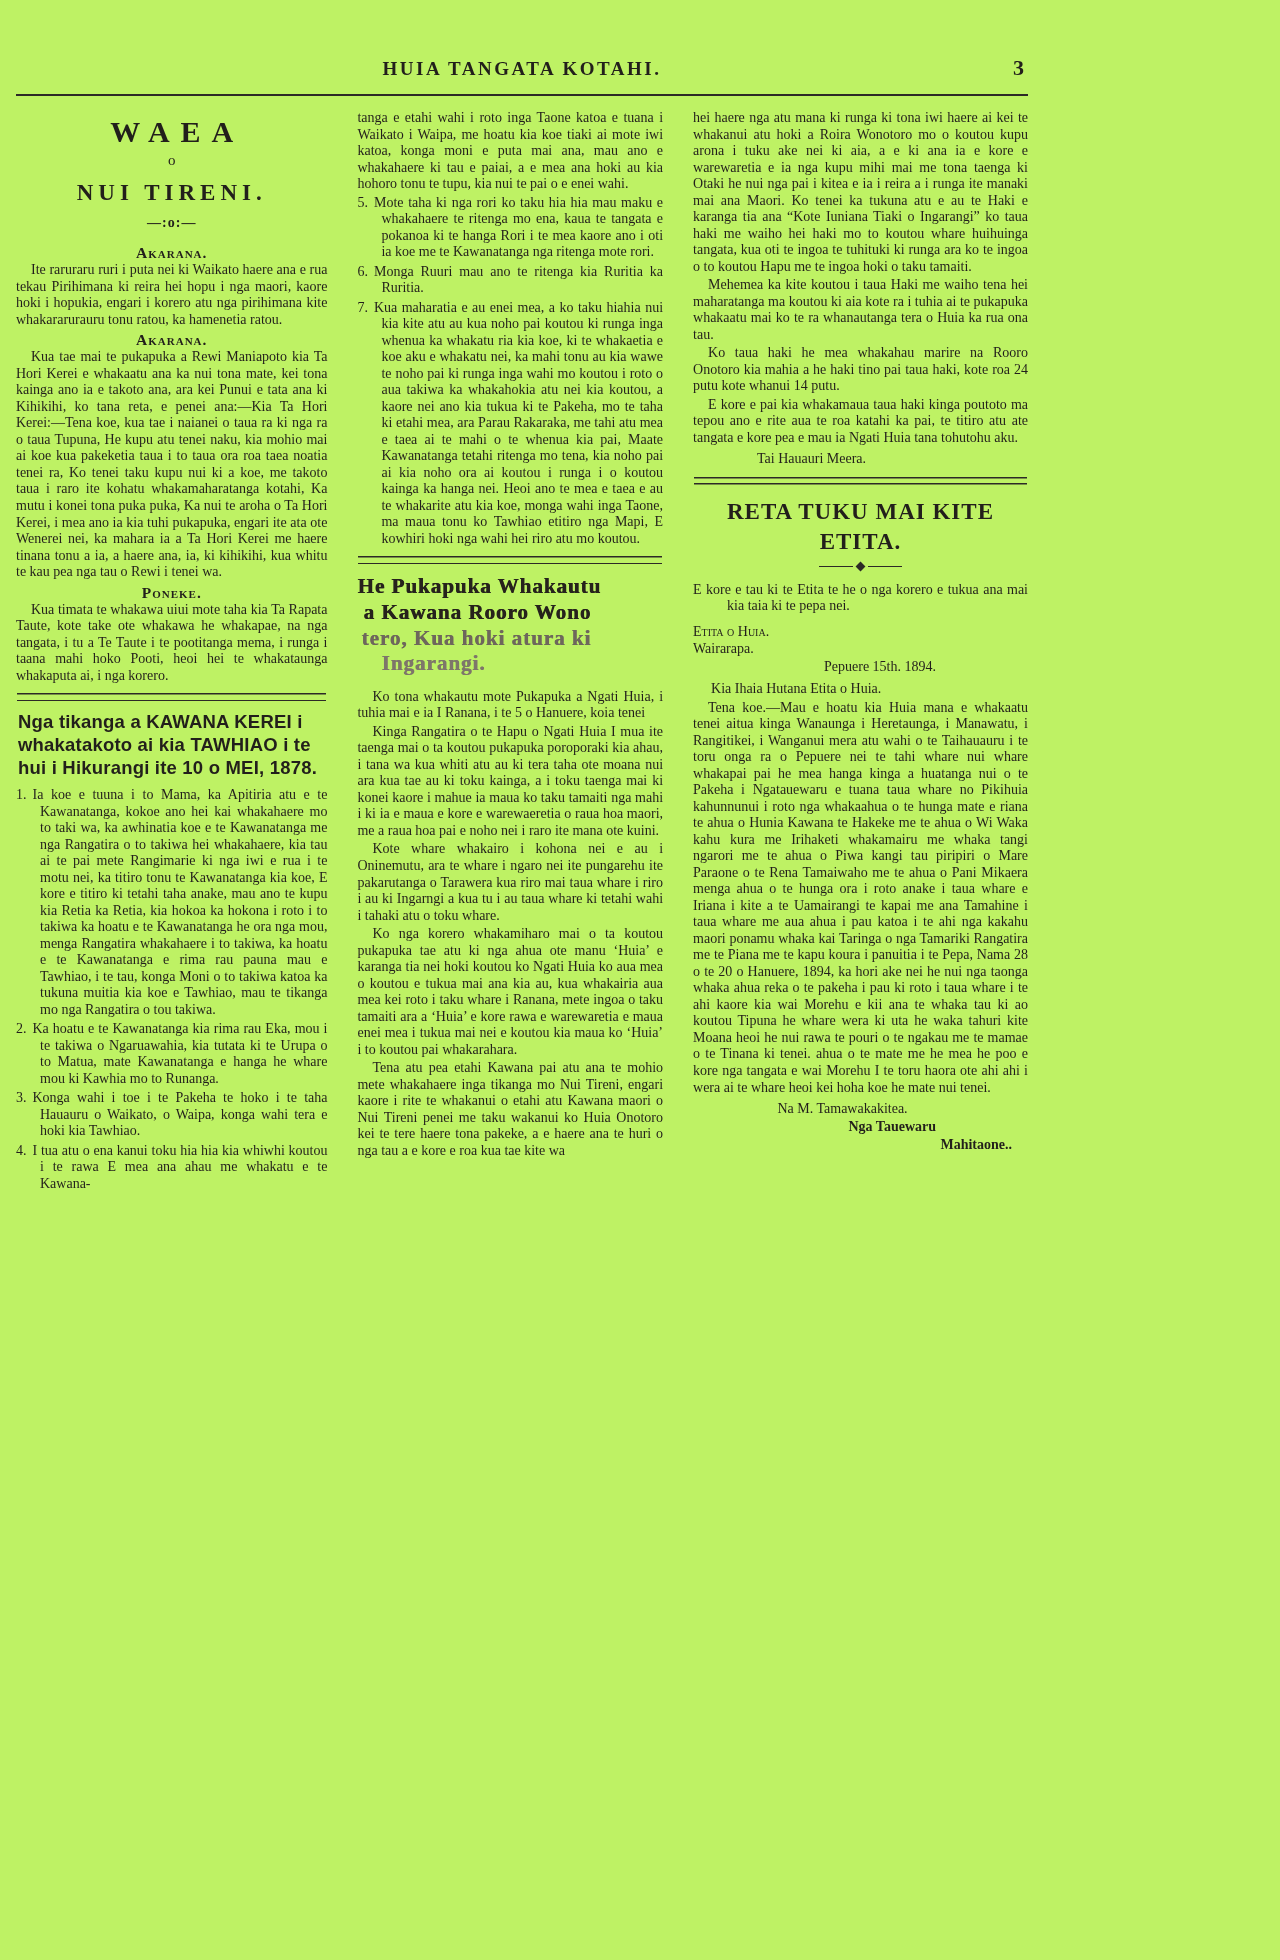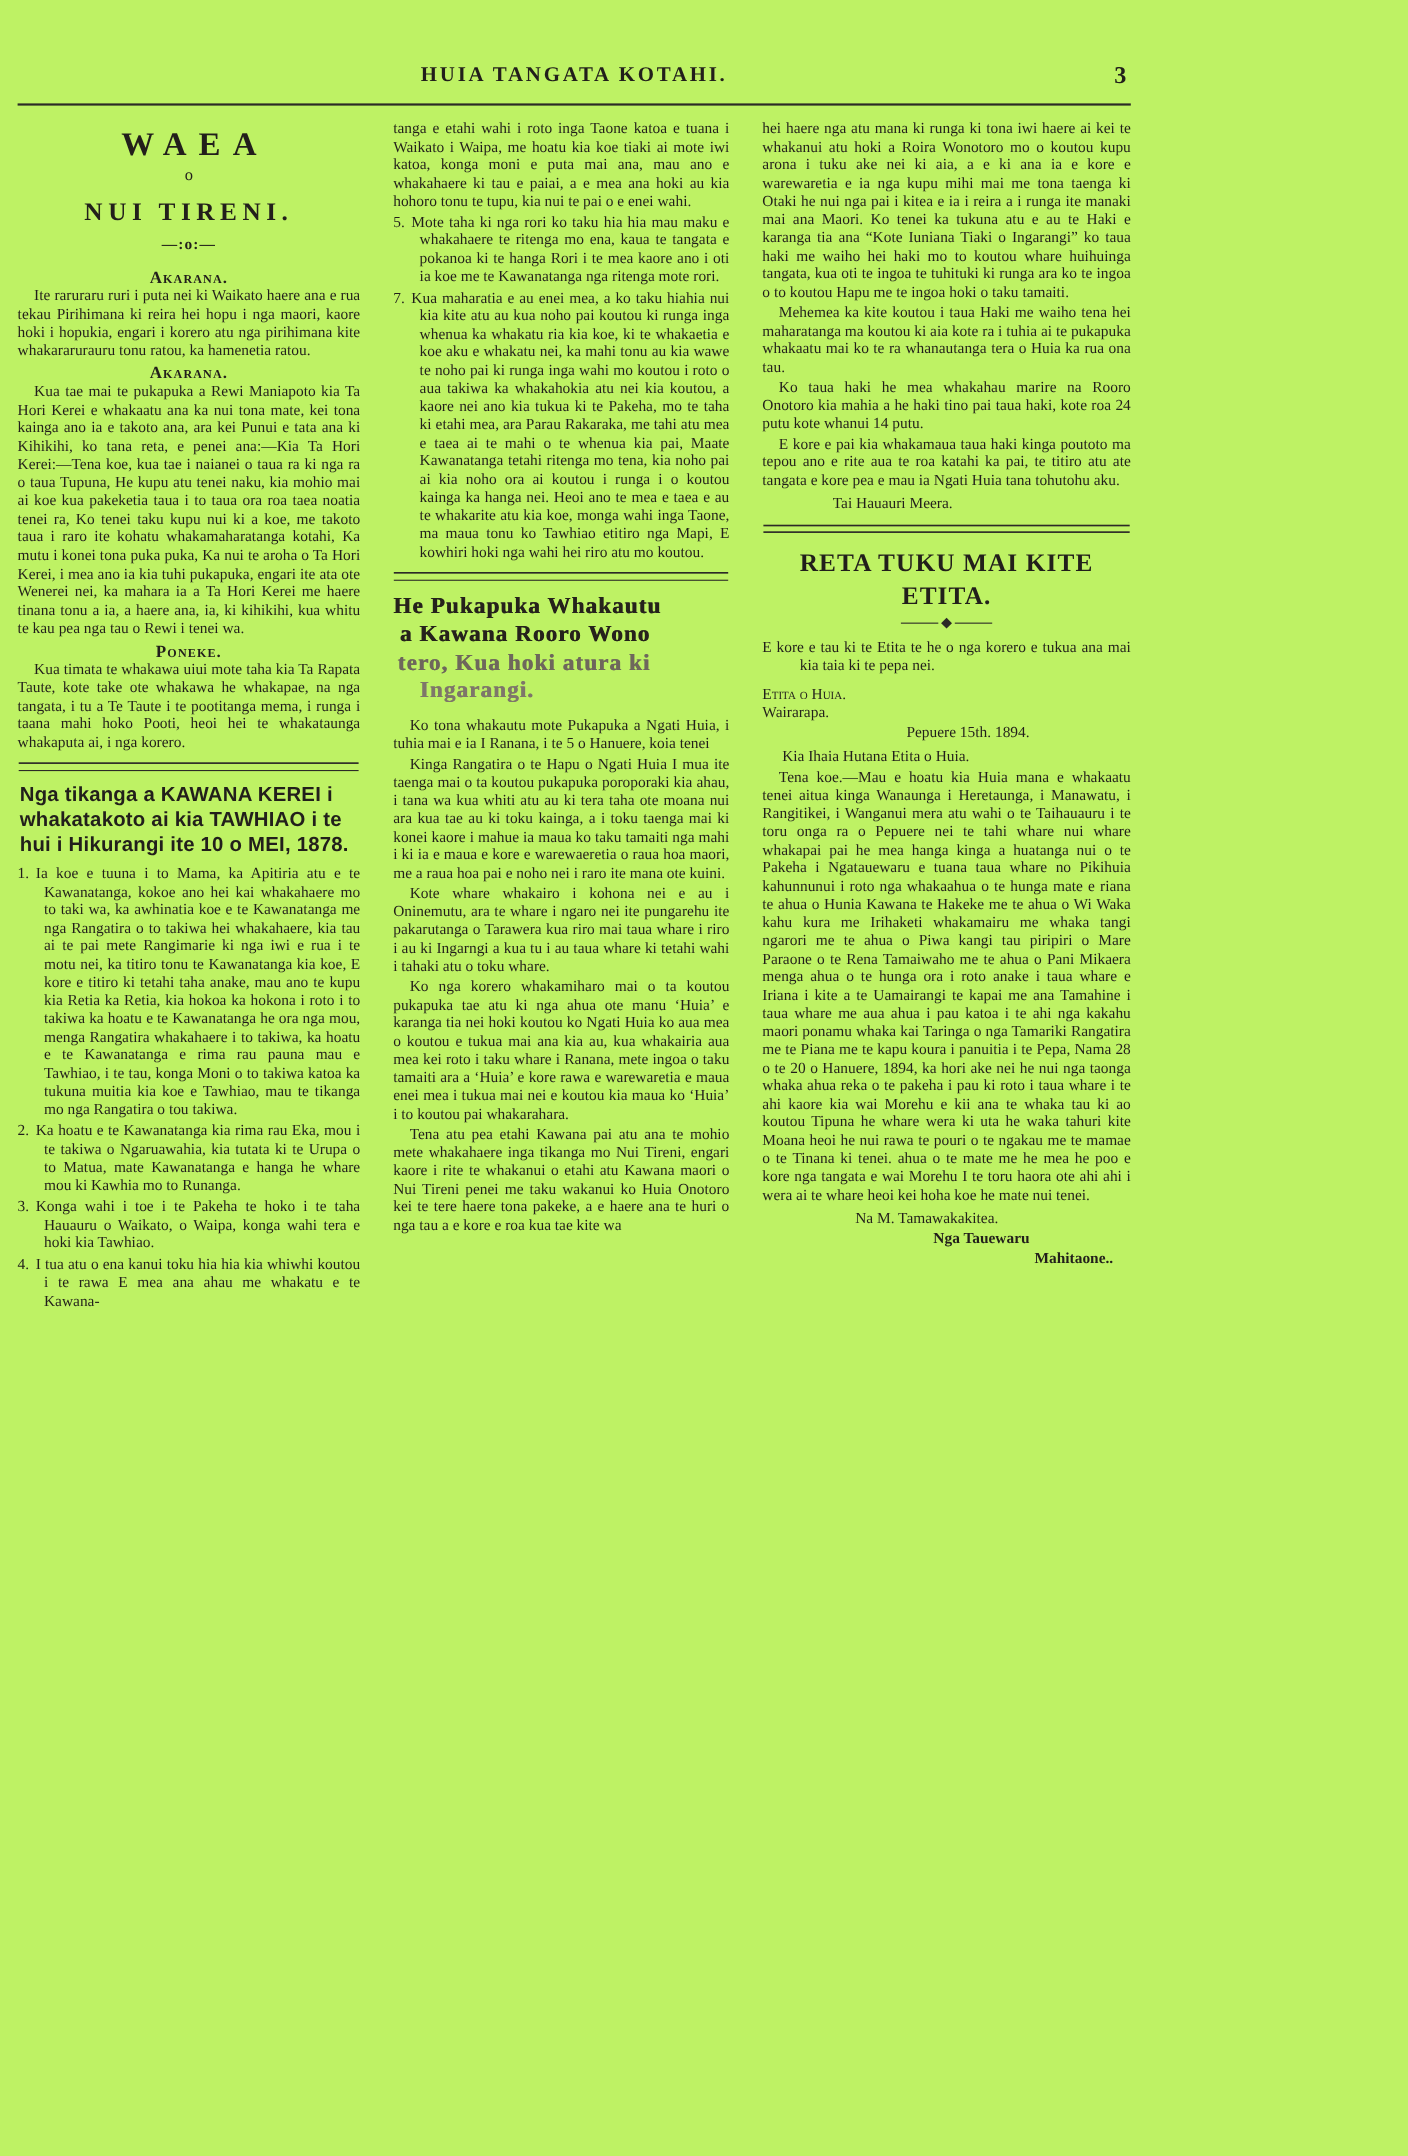--- a/index.html
+++ b/index.html
@@ -156,20 +156,23 @@
       </section>
 
       <section class="col col2">
 
         <p class="body-par no-indent">tanga e etahi wahi i roto inga Taone katoa e tuana i Waikato i Waipa, me hoatu kia koe tiaki ai mote iwi katoa, konga moni e puta mai ana, mau ano e whakahaere ki tau e paiai, a e mea ana hoki au kia hohoro tonu te tupu, kia nui te pai o e enei wahi.</p>
 
         <div class="list-item">
           <span class="num">5.</span><span class="item-text">Mote taha ki nga rori ko taku hia hia mau maku e whakahaere te ritenga mo ena, kaua te tangata e pokanoa ki te hanga Rori i te mea kaore ano i oti ia koe me te Kawanatanga nga ritenga mote rori.</span>
         </div>
         <div class="list-item">
+          <span class="num">6.</span><span class="item-text">Monga Ruuri mau ano te ritenga kia Ruritia ka Ruritia.</span>
+        </div>
+        <div class="list-item">
           <span class="num">7.</span><span class="item-text">Kua maharatia e au enei mea, a ko taku hiahia nui kia kite atu au kua noho pai koutou ki runga inga whenua ka whakatu ria kia koe, ki te whakaetia e koe aku e whakatu nei, ka mahi tonu au kia wawe te noho pai ki runga inga wahi mo koutou i roto o aua takiwa ka whakahokia atu nei kia koutou, a kaore nei ano kia tukua ki te Pakeha, mo te taha ki etahi mea, ara Parau Rakaraka, me tahi atu mea e taea ai te mahi o te whenua kia pai, Maate Kawanatanga tetahi ritenga mo tena, kia noho pai ai kia noho ora ai koutou i runga i o koutou kainga ka hanga nei. Heoi ano te mea e taea e au te whakarite atu kia koe, monga wahi inga Taone, ma maua tonu ko Tawhiao etitiro nga Mapi, E kowhiri hoki nga wahi hei riro atu mo koutou.</span>
         </div>
 
         <div class="divider"></div>
 
         <div class="fancy-heading">
           <div class="fancy-line fl0">He Pukapuka Whakautu</div>
           <div class="fancy-line fl1">a Kawana Rooro Wono</div>
           <div class="fancy-line fl2">tero, Kua hoki atura ki</div>
           <div class="fancy-line fl3">Ingarangi.</div>

